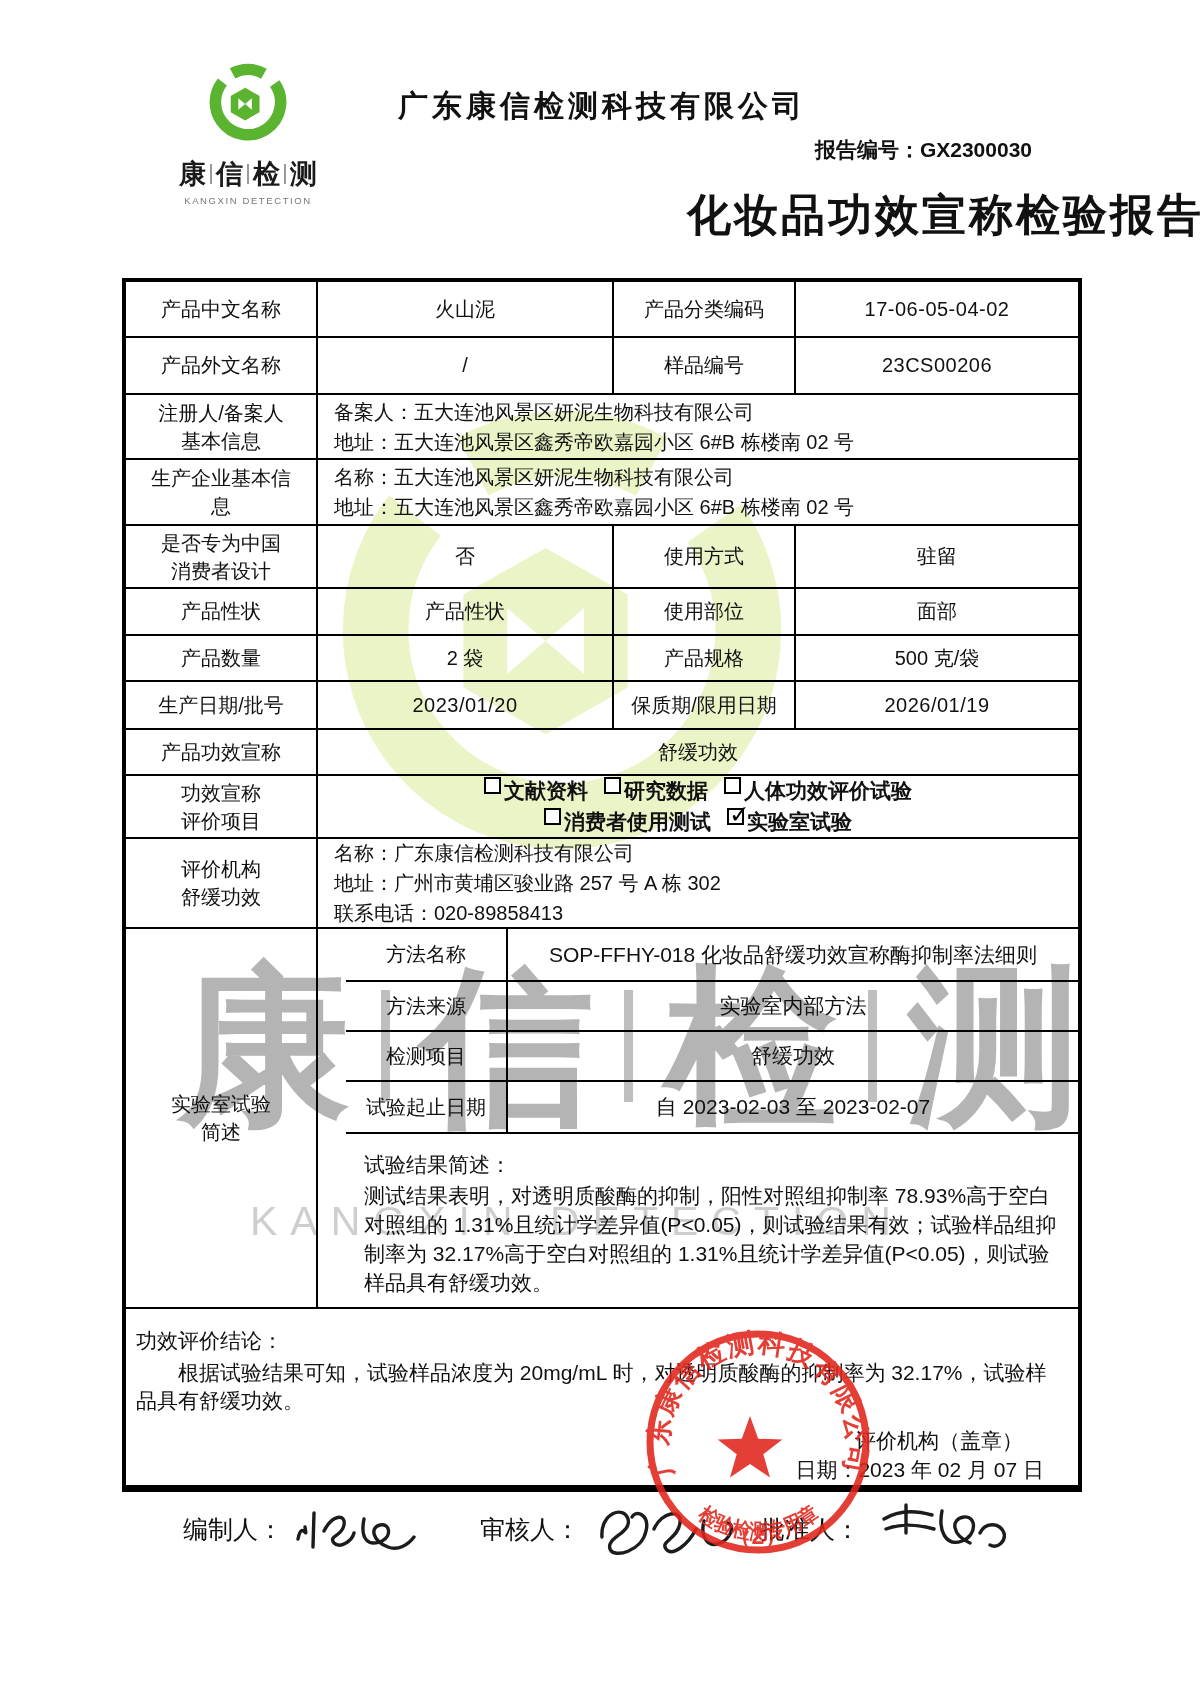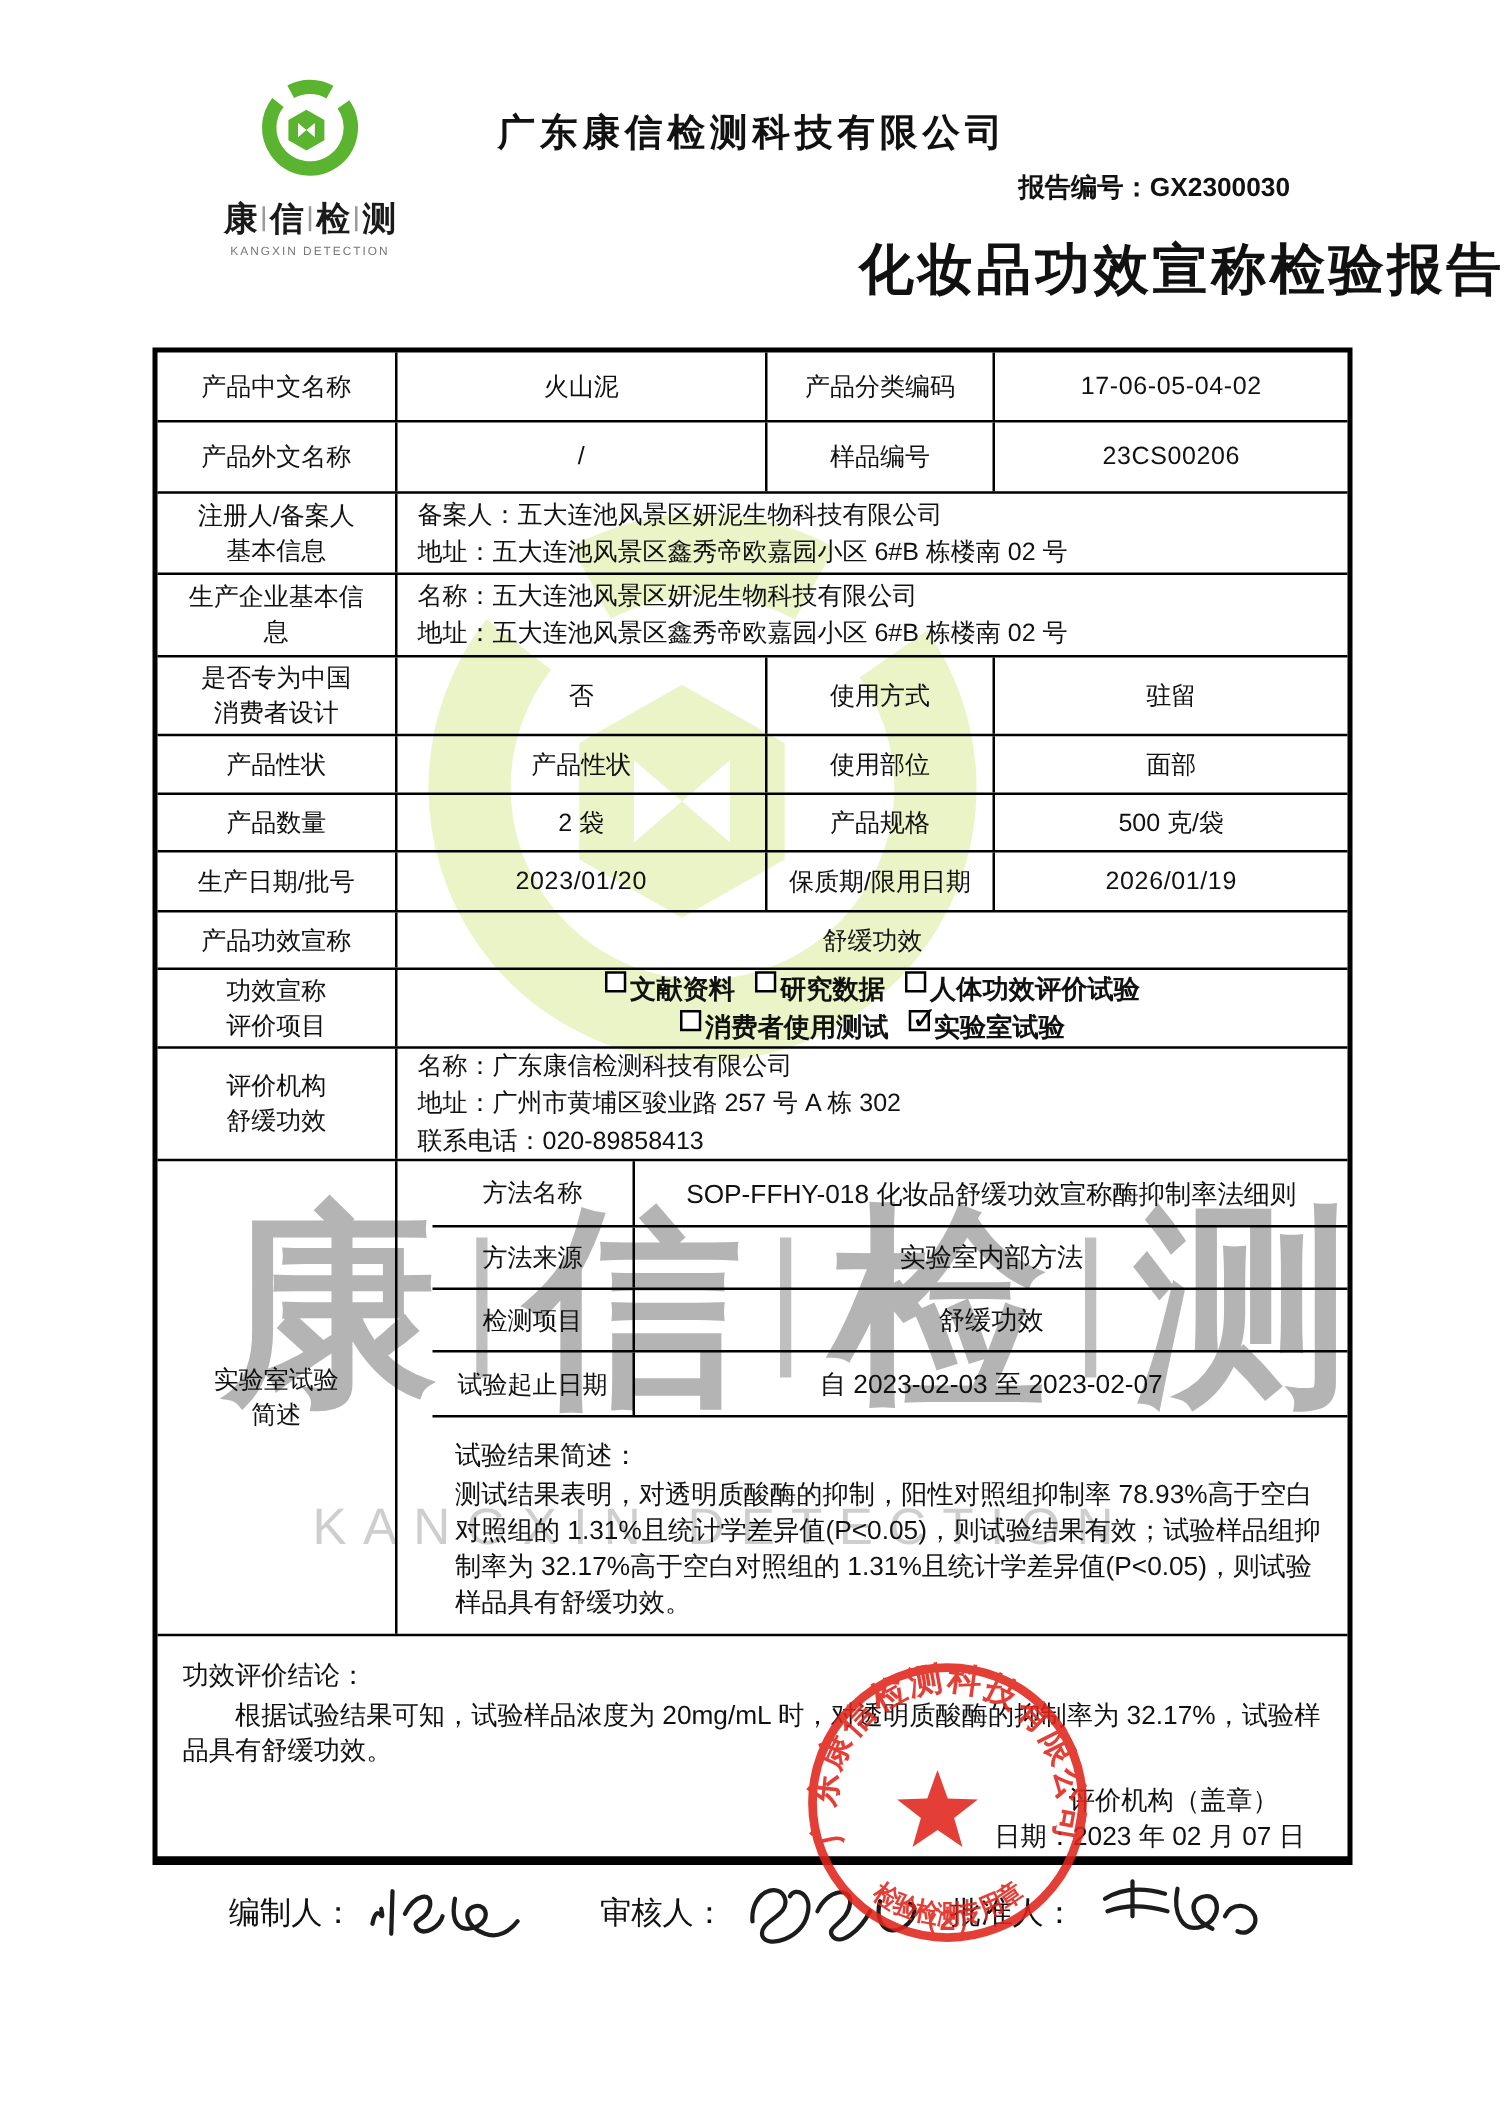--- a/index.html
+++ b/index.html
@@ -61,21 +61,21 @@
   .sublabel{width:162px;flex:none;border-right:2px solid #000;box-sizing:border-box;
             display:flex;align-items:center;justify-content:center;text-align:center;}
   .subval{flex:1;display:flex;align-items:center;justify-content:center;text-align:center;
           padding:0 10px;font-size:21px;}
   .result{flex:1;border-bottom:none;display:block;text-align:left;padding:16px 18px 0 18px;
           font-size:21px;line-height:29px;}
   .result-title{display:block;margin-bottom:2px;}
 
   
   .conclusion{flex:1;border-bottom:none;position:relative;display:block;text-align:left;
-              padding:18px 20px 0 20px;font-size:21px;line-height:28px;}
+              padding:18px 20px 0 10px;font-size:21px;line-height:28px;}
   .conclusion .body{text-indent:2em;margin-top:4px;}
   .agency-label{position:absolute;right:55px;top:118px;font-size:21px;}
   .date-label{position:absolute;right:34px;top:147px;font-size:21px;}
 
   
   .stamp{position:absolute;left:638px;top:1322px;width:240px;height:240px;z-index:5;opacity:.88;}
   .stamp text{fill:var(--stamp-red,#e1251b);font-family:"Liberation Sans","DejaVu Sans",sans-serif;font-weight:700;}
 
   
   .sig-row{position:absolute;left:0;top:1495px;width:1204px;height:80px;z-index:3;font-size:25px;}

